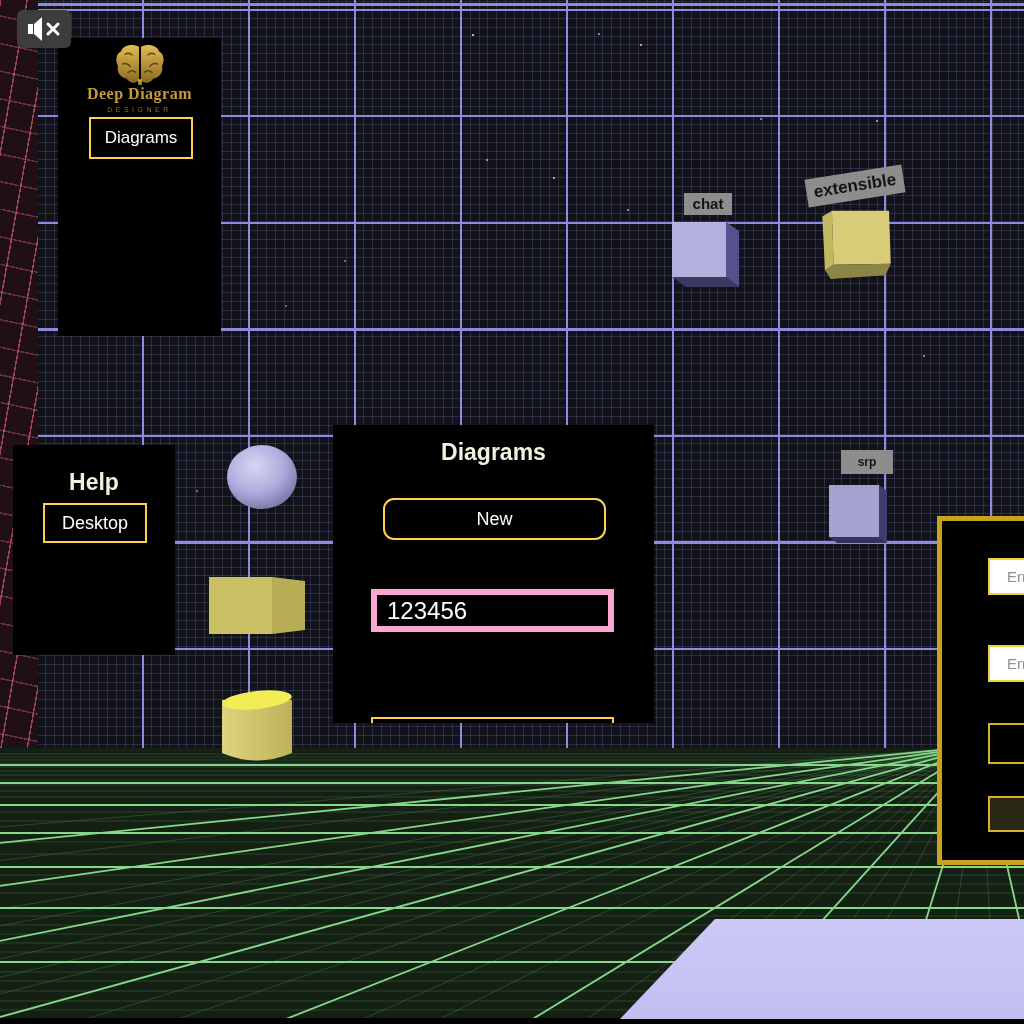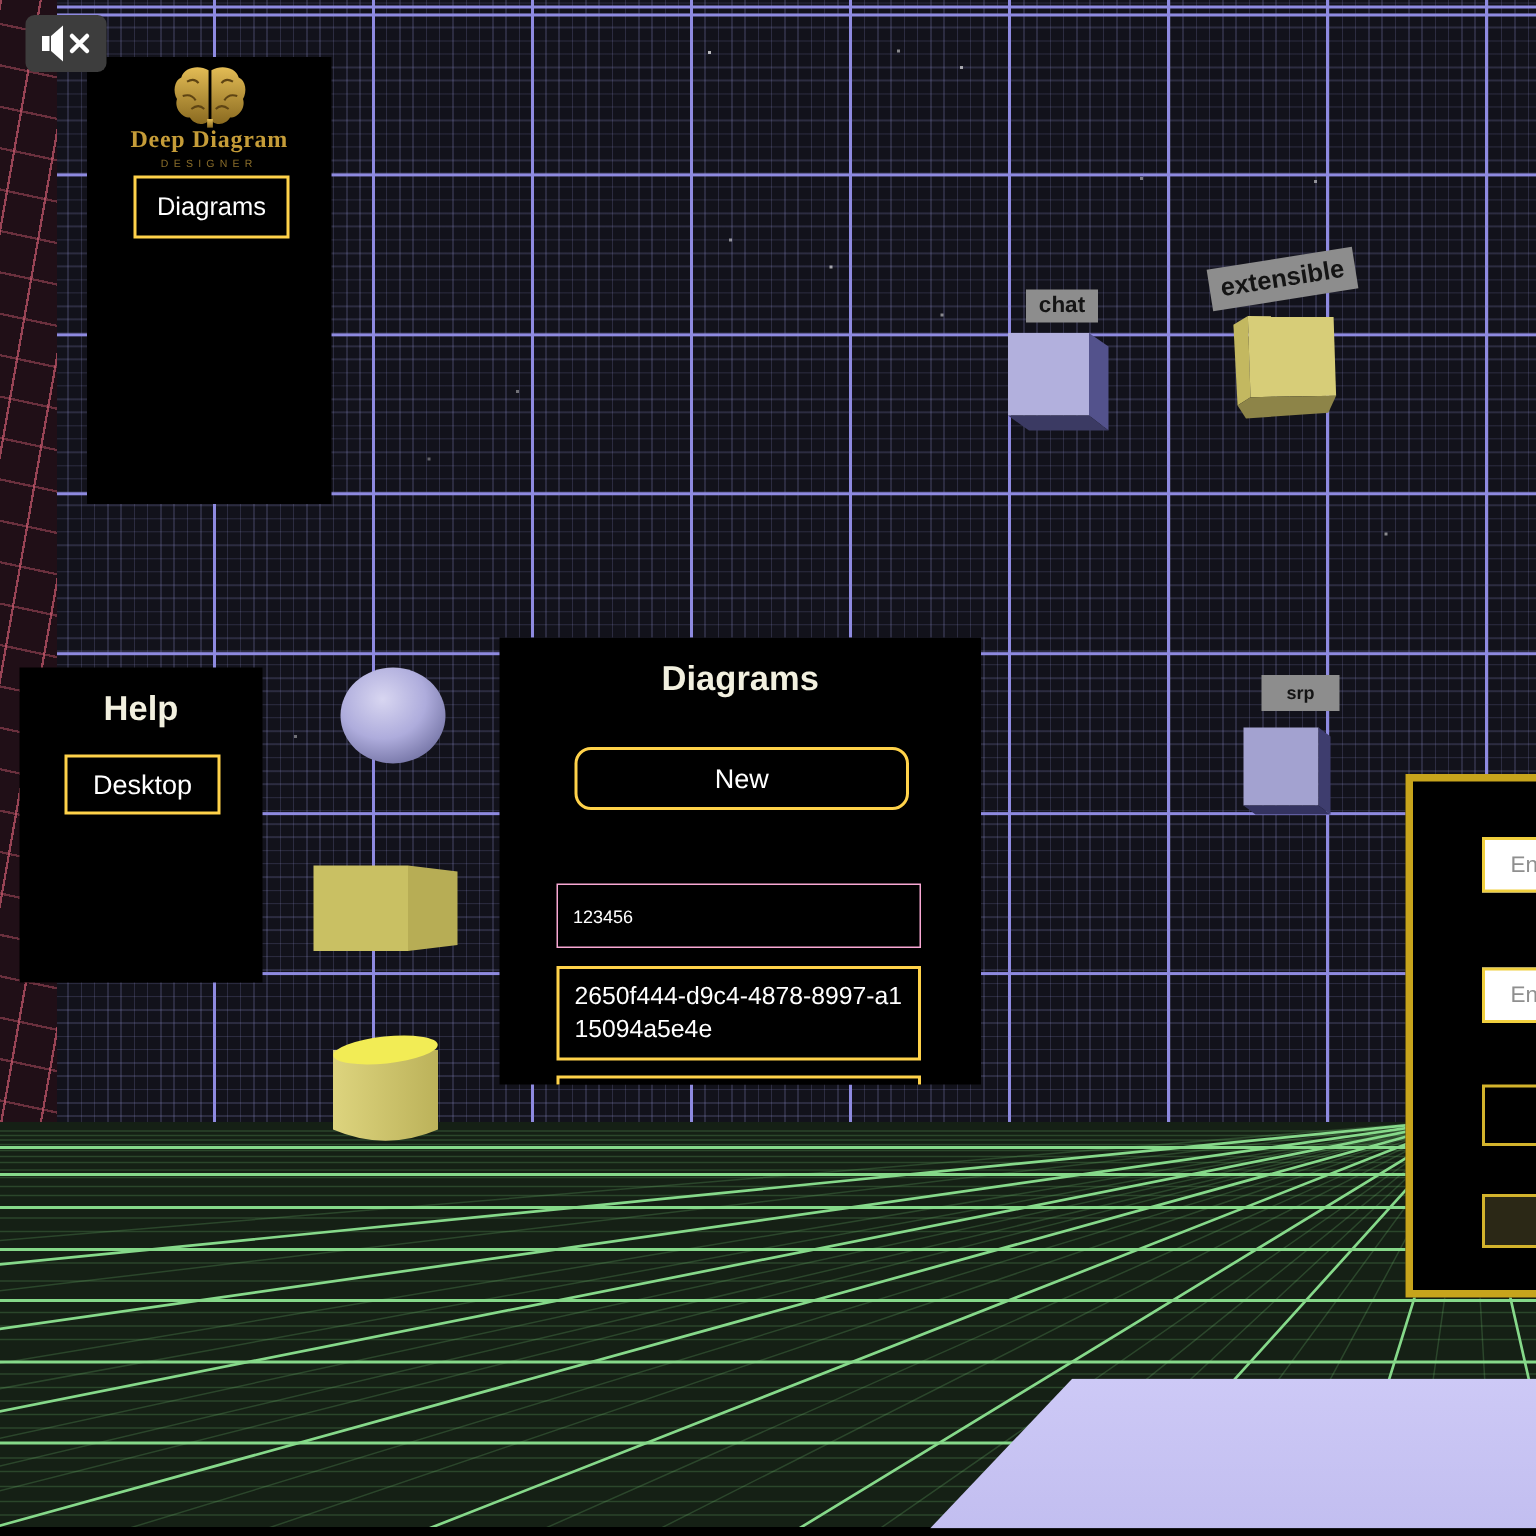--- a/index.html
+++ b/index.html
@@ -45,29 +45,29 @@
 
   .brand-panel{left:13px;top:38px;width:163px;height:298px;text-align:center;margin-left:45px;}
   .brain-wrap{margin-top:5px;height:44px;}
   .brand-title{font-family:"Liberation Serif",serif;font-weight:bold;font-size:16px;
     color:#c59c38;letter-spacing:.5px;margin-top:-2px;}
   .brand-sub{font-size:7px;letter-spacing:3.5px;color:#8a6d2a;margin-top:3px;}
   .brand-panel .gold-btn{left:31px;top:79px;width:104px;height:42px;font-size:17px;}
 
   .help-panel{left:13px;top:445px;width:162px;height:210px;}
   .panel-title{color:#f2f0df;font-weight:bold;font-size:23px;text-align:center;}
-  .help-panel .panel-title{margin-top:14px;}
+  .help-panel .panel-title{margin-top:24px;}
   .btn-desktop{left:30px;top:58px;width:104px;height:40px;}
   .btn-quest{left:30px;top:148px;width:104px;height:43px;}
 
   .diagrams-panel{left:333px;top:425px;width:321px;height:298px;overflow:hidden;}
   .diagrams-panel .panel-title{margin-top:14px;}
   .btn-new{left:50px;top:73px;width:223px;height:42px;border-radius:11px;}
   .code-input{position:absolute;left:38px;top:164px;width:243px;height:43px;box-sizing:border-box;
-    background:#000;border:1px solid #f9a8d4;color:#fff;font-size:12px;padding:0 0 0 10px;
+    background:#000;border:6px solid #f9a8d4;color:#fff;font-size:24px;padding:0 0 0 10px;
     font-family:"Liberation Sans",sans-serif;}
   .uuid-box{position:absolute;left:38px;top:219px;width:243px;height:63px;box-sizing:border-box;
     background:#000;border:2px solid #ffd24a;color:#fff;font-size:16.5px;line-height:1.35;
     padding:7px 8px 0 10px;word-break:break-all;text-align:left;}
   .partial-box{position:absolute;left:38px;top:292px;width:243px;height:40px;box-sizing:border-box;
     background:#000;border:2px solid #ffd24a;}
 
   .right-panel{left:937px;top:516px;width:170px;height:349px;box-sizing:border-box;
     border:5px solid #c7a41c;background:#000;}
   .rp-input{position:absolute;left:46px;width:130px;height:37px;box-sizing:border-box;
@@ -176,21 +176,20 @@
 
   <div class="panel help-panel">
     <div class="panel-title">Help</div>
     <button class="gold-btn btn-desktop">Desktop</button>
   </div>
 
   <div class="panel diagrams-panel">
     <div class="panel-title">Diagrams</div>
     <button class="gold-btn btn-new">New</button>
     <input class="code-input" readonly="" value="123456" style="">
-    <div class="uuid-box">2650f444-d9c4-4878-8997-a115094a5e4e</div>
     <div class="partial-box"></div>
   </div>
 
   <div class="panel right-panel">
     <input class="rp-input rp-in1" readonly="" placeholder="Enter" style="">
     <input class="rp-input rp-in2" readonly="" placeholder="Enter" style="">
     <div class="rp-box3"></div>
     <div class="rp-box4"></div>
   </div>
 

